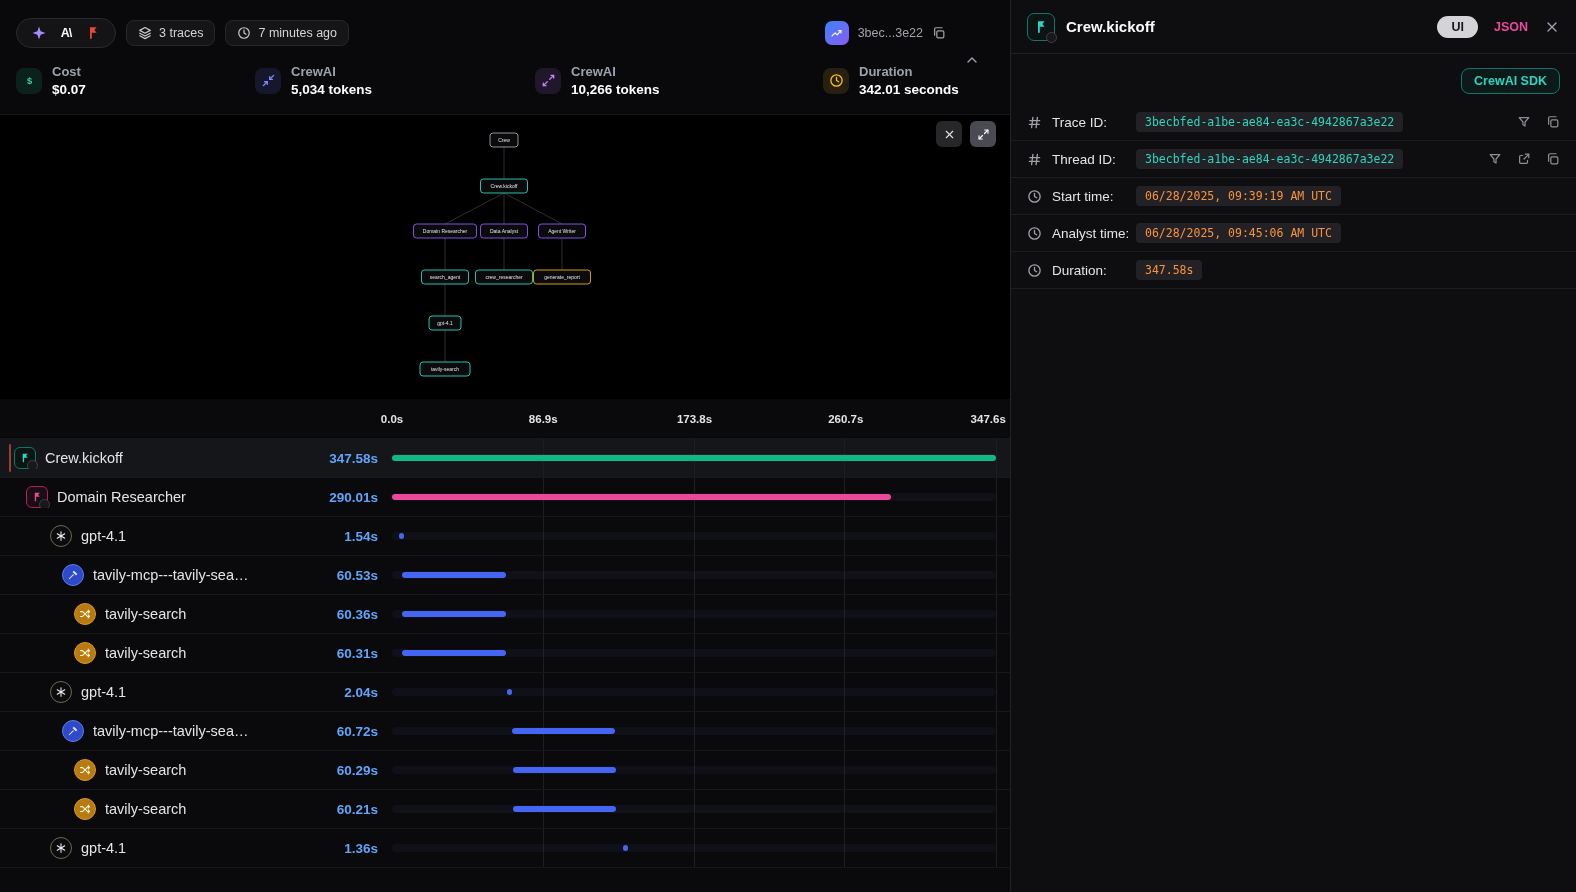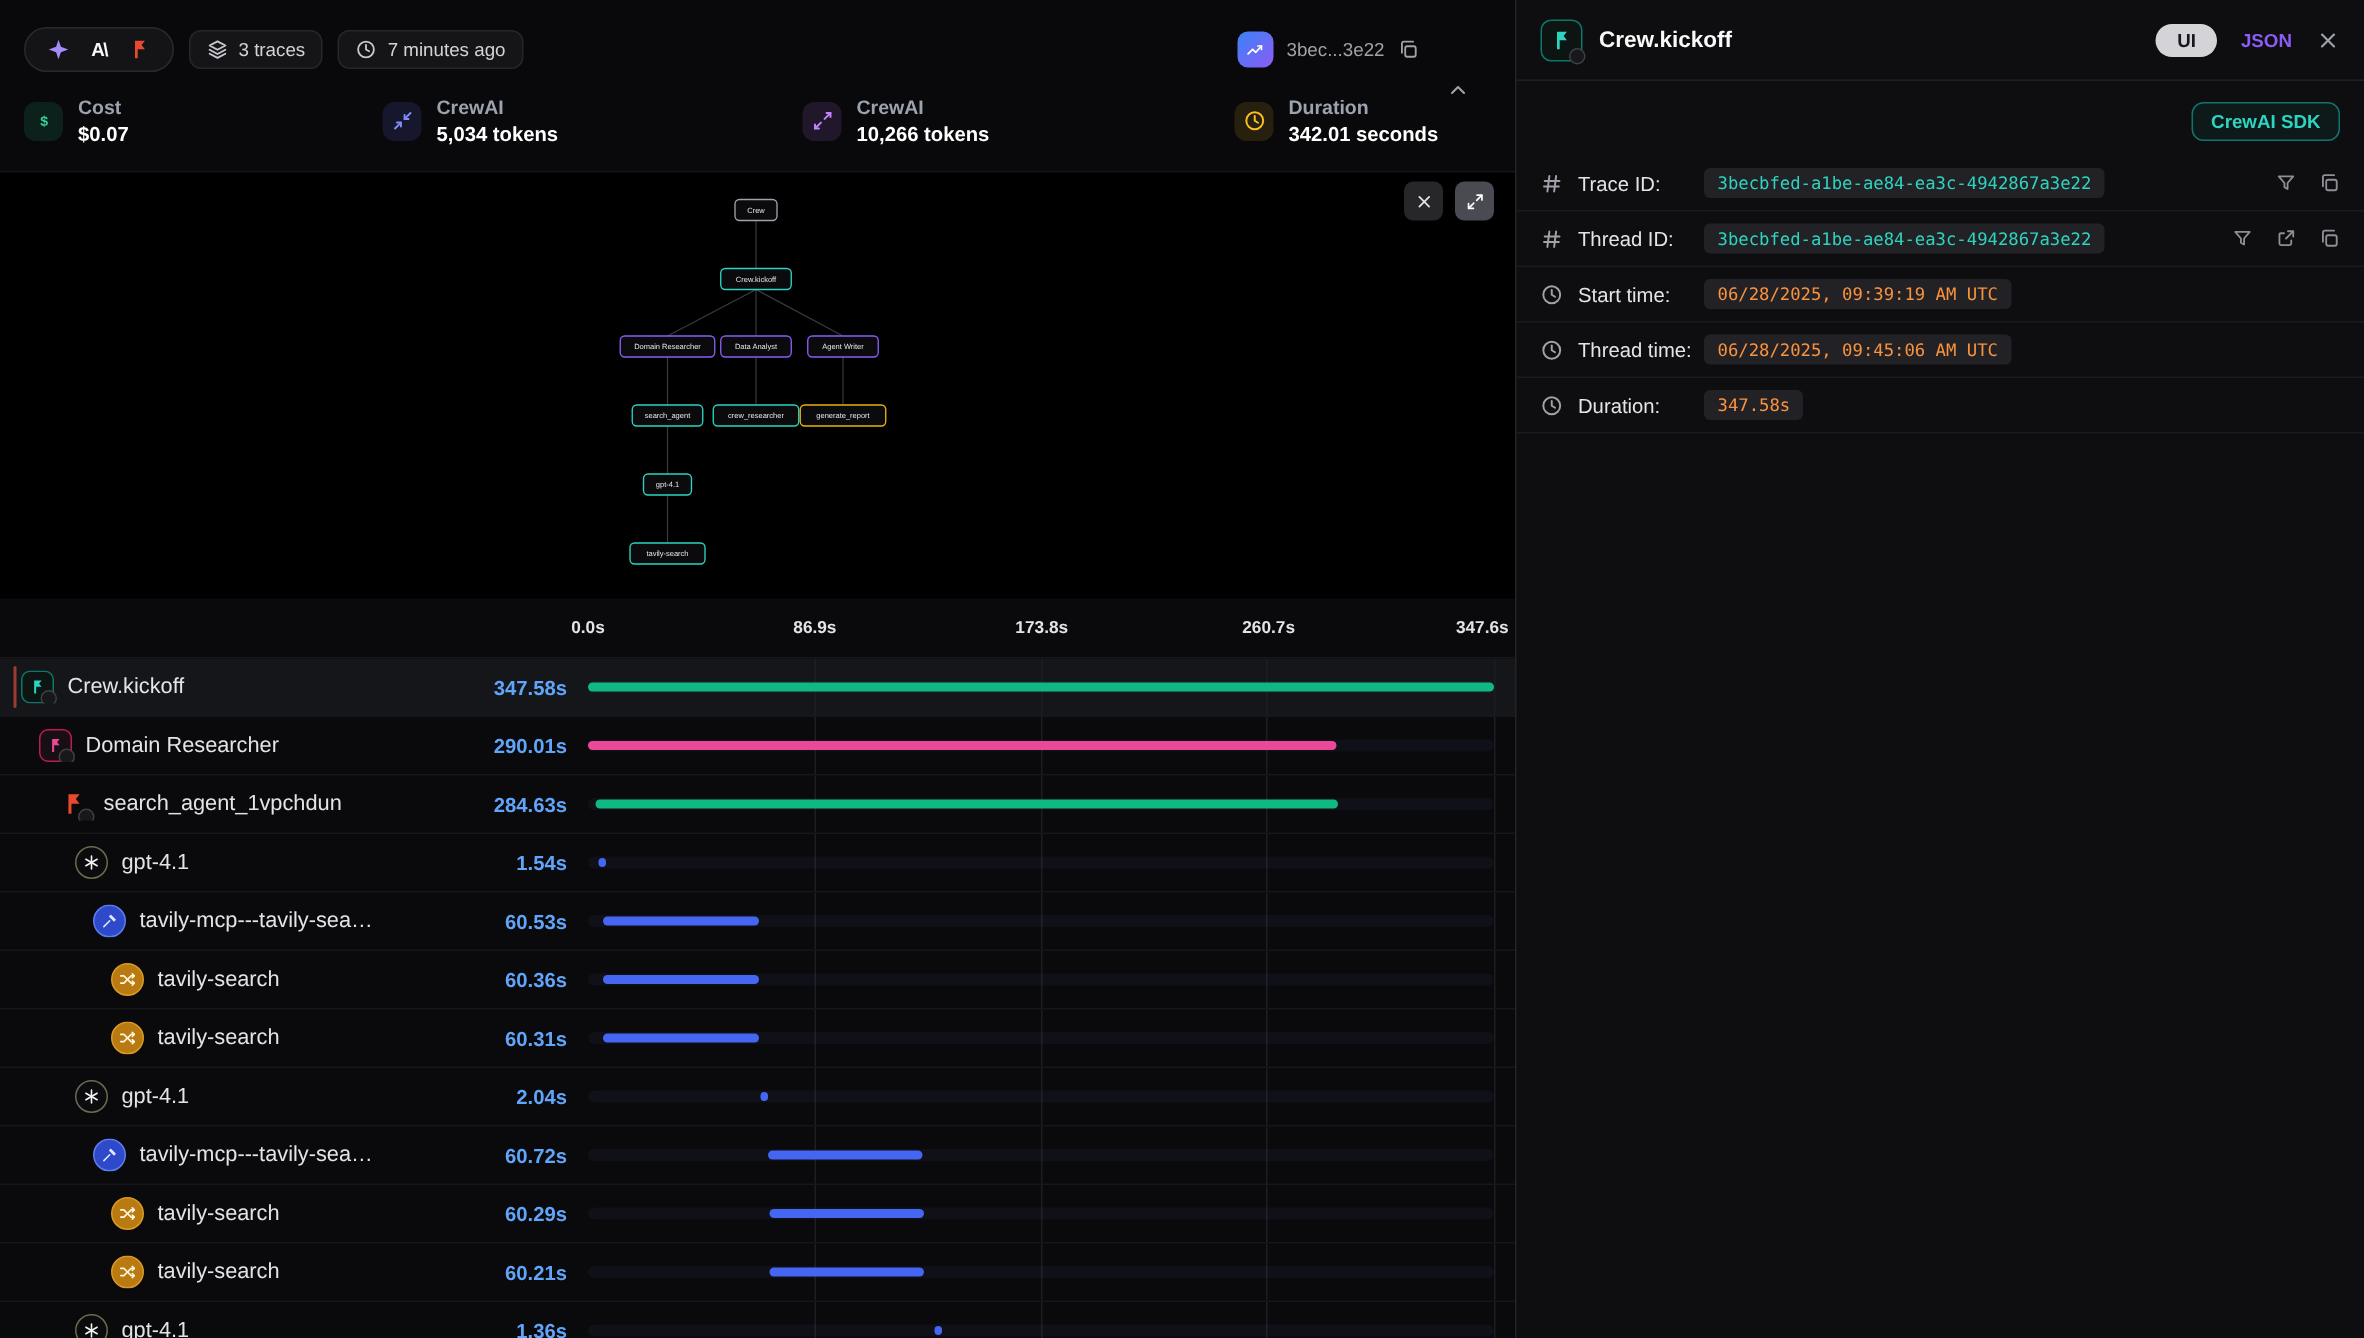--- a/index.html
+++ b/index.html
@@ -82,21 +82,21 @@
 
   
   .right { flex:1; background:#0e0e10; border-left:1px solid #232327; display:flex; flex-direction:column; }
   .p-header { display:flex; align-items:center; height:54px; padding:0 16px; border-bottom:1px solid #202024; }
   .crew-icon { width:28px; height:28px; border-radius:7px; background:#0d1513; border:1px solid #0f766e;
     color:#2dd4bf; display:flex; align-items:center; justify-content:center; position:relative; flex:none; }
   .crew-icon svg { width:16px; height:16px; }
   .p-title { font-size:15px; font-weight:700; color:#fafafa; margin-left:11px; }
   .p-tabs { margin-left:auto; display:flex; align-items:center; gap:16px; }
   .tab-ui { background:#d4d4d8; color:#18181b; border-radius:999px; padding:4px 14px; font-size:12.5px; font-weight:700; cursor:pointer; }
-  .tab-json { color:#8b5cf6; font-size:12.5px; font-weight:600; cursor:pointer; }
+  .tab-json { color:#ec4899; font-size:12.5px; font-weight:600; cursor:pointer; }
   .p-close { color:#9ca3af; margin-left:16px; display:flex; cursor:pointer; }
   .p-close svg { width:16px; height:16px; }
   .sdk-row { display:flex; justify-content:flex-end; padding:14px 16px 10px; }
   .sdk-badge { border:1px solid #0f766e; color:#2dd4bf; background:rgba(20,184,166,0.07);
     font-size:12.5px; font-weight:700; padding:5px 12px; border-radius:8px; }
   .f-row { display:flex; align-items:center; min-height:37px; padding:7px 16px; border-bottom:1px solid #1b1b1f; }
   .f-icon { width:16px; color:#a1a1aa; margin-right:9px; display:flex; flex:none; }
   .f-icon svg { width:15px; height:15px; }
   .f-label { width:84px; flex:none; font-size:13.5px; color:#e4e4e7; }
   .f-value { font-family:"DejaVu Sans Mono", monospace; font-size:11.5px; background:#222226;
@@ -330,35 +330,20 @@
                 <svg viewBox="0 0 16 16" fill="none" stroke="currentColor" stroke-width="1.4" stroke-linecap="round" stroke-linejoin="round">
                   <path d="M5 13.8V2.2h6.6L9.4 5l2.2 2.8H6.8v6z" fill="currentColor" stroke="none"></path>
                 </svg>
               </span>
               <span class="t-label">Domain Researcher</span>
             </div>
             <div class="t-dur">290.01s</div>
             <div class="t-chart">
               <div class="t-track"></div>
               <div class="t-bar" style="left: 0%; width: 82.6%; background: rgb(236, 72, 153);"></div>
-            </div>
-          </div>
-          <div class="t-row">
-            <div class="t-name" style="padding-left: 38px;">
-              <span class="t-ico crew-red">
-                <svg viewBox="0 0 16 16" fill="none" stroke="currentColor" stroke-width="1.4" stroke-linecap="round" stroke-linejoin="round">
-                  <path d="M5 13.8V2.2h6.6L9.4 5l2.2 2.8H6.8v6z" fill="currentColor" stroke="none"></path>
-                </svg>
-              </span>
-              <span class="t-label">search_agent_1vpchdun</span>
-            </div>
-            <div class="t-dur">284.63s</div>
-            <div class="t-chart">
-              <div class="t-track"></div>
-              <div class="t-bar" style="left: 0.9%; width: 81.9%; background: rgb(16, 185, 129);"></div>
             </div>
           </div>
           <div class="t-row">
             <div class="t-name" style="padding-left: 50px;">
               <span class="t-ico openai">
                 <svg viewBox="0 0 16 16" fill="none" stroke="currentColor" stroke-width="1.4" stroke-linecap="round" stroke-linejoin="round">
                   <path d="M8 2.2v11.6"></path>
                   <path d="M3 5.1l10 5.8"></path>
                   <path d="M13 5.1 3 10.9"></path>
                 </svg>
@@ -604,21 +589,21 @@
           <span class="f-value" style="color: rgb(251, 146, 60);">06/28/2025, 09:39:19 AM UTC</span>
           <span class="f-actions"></span>
         </div>
         <div class="f-row">
           <span class="f-icon">
             <svg viewBox="0 0 16 16" fill="none" stroke="currentColor" stroke-width="1.4" stroke-linecap="round" stroke-linejoin="round">
               <circle cx="8" cy="8" r="6"></circle>
               <path d="M8 4.6V8l2.3 1.4"></path>
             </svg>
           </span>
-          <span class="f-label">Thread time:</span>
+          <span class="f-label">Analyst time:</span>
           <span class="f-value" style="color: rgb(251, 146, 60);">06/28/2025, 09:45:06 AM UTC</span>
           <span class="f-actions"></span>
         </div>
         <div class="f-row">
           <span class="f-icon">
             <svg viewBox="0 0 16 16" fill="none" stroke="currentColor" stroke-width="1.4" stroke-linecap="round" stroke-linejoin="round">
               <circle cx="8" cy="8" r="6"></circle>
               <path d="M8 4.6V8l2.3 1.4"></path>
             </svg>
           </span>

